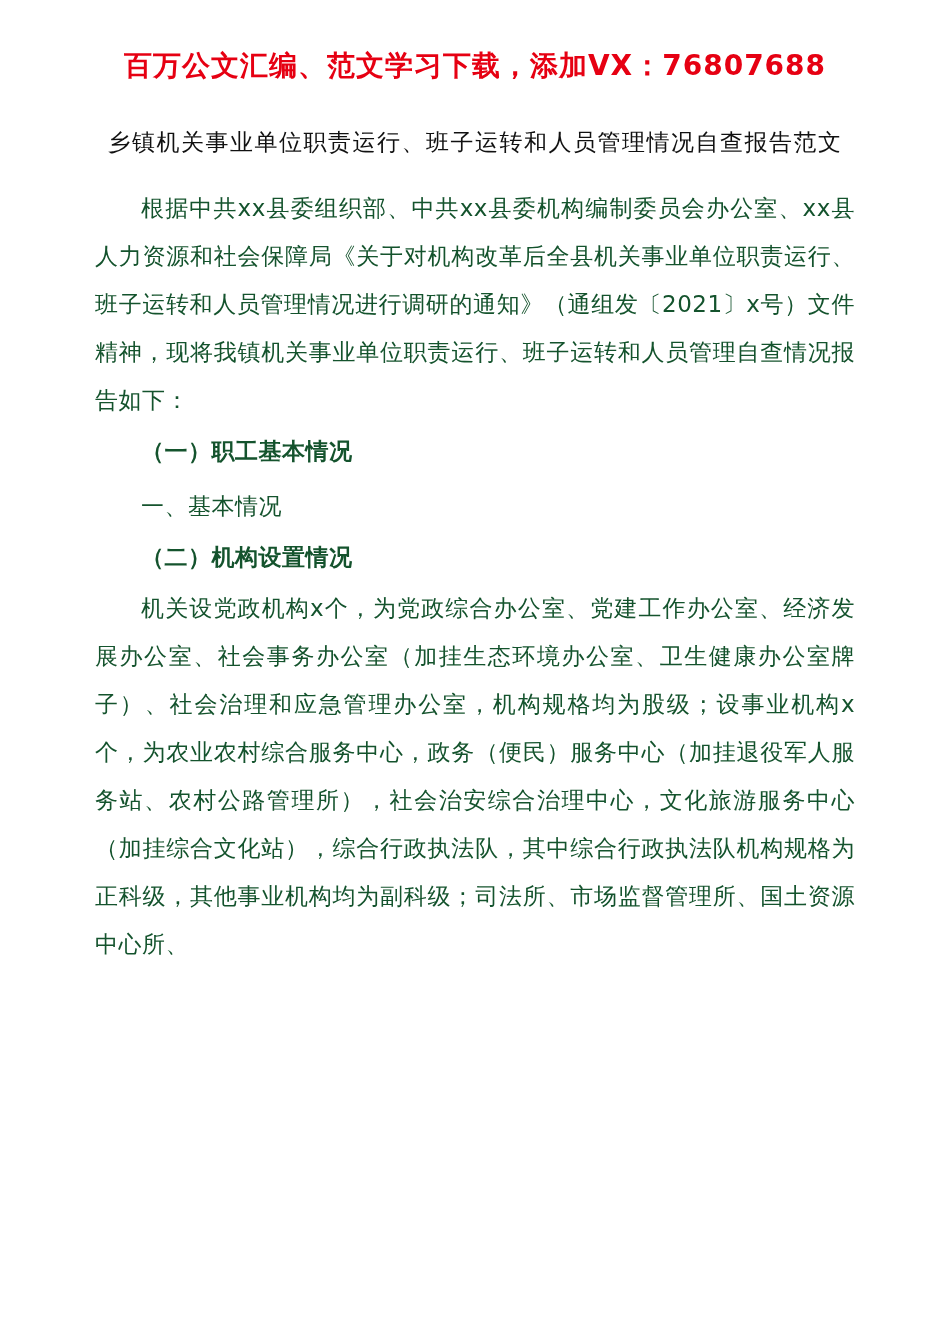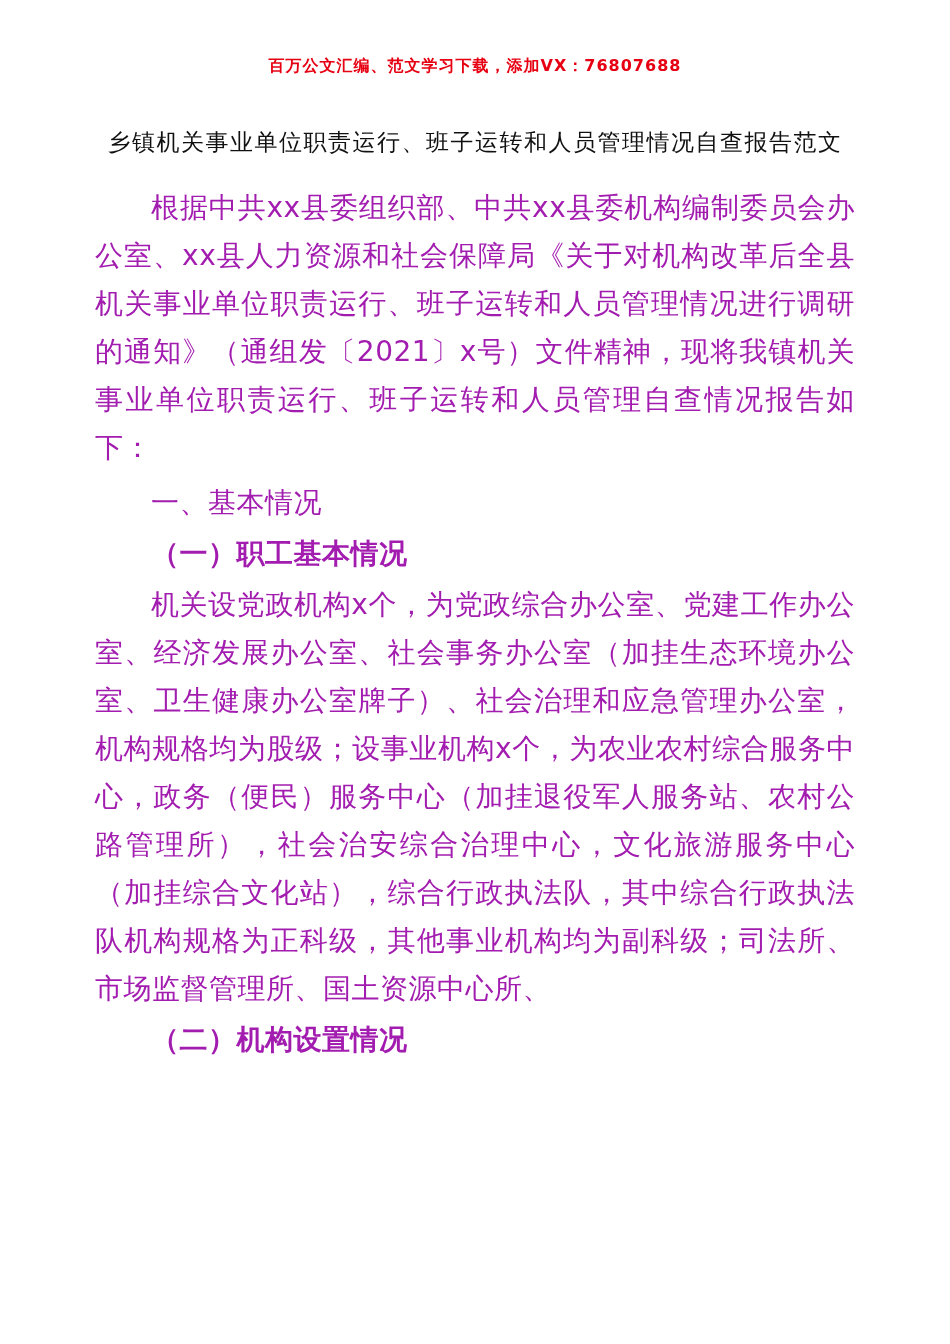--- a/index.html
+++ b/index.html
@@ -10,65 +10,65 @@
     height: 1344px;
     margin: 0 auto;
     background: #ffffff;
     padding: 52px 95px 0 95px;
     font-family: "DejaVu Sans", "Liberation Sans", sans-serif;
     color: #141414;
     overflow: hidden;
   }
   .promo {
     text-align: center;
-    font-size: 16px;
+    font-size: 28px;
     font-weight: 700;
     letter-spacing: 1px;
     color: #e60012;
     line-height: 28px;
     margin-bottom: 44px;
   }
   .doc-title {
     font-size: 23px;
     font-weight: 400;
     text-align: center;
     letter-spacing: 1.5px;
     line-height: 36px;
     color: #111111;
     margin-bottom: 24px;
   }
   .para {
-    font-size: 28px;
+    font-size: 23px;
     line-height: 48px;
     letter-spacing: 0.5px;
     text-align: justify;
     text-indent: 2em;
-    color: #a21caf;
+    color: #14532d;
     margin-bottom: 3px;
   }
   .para.section {
     margin-top: 7px;
   }
   .para.subheading {
     font-weight: 700;
   }
 </style>
 </head>
 <body>
 
 <div class="page">
 
   <div class="promo">百万公文汇编、范文学习下载，添加VX：76807688</div>
 
   <h1 class="doc-title">乡镇机关事业单位职责运行、班子运转和人员管理情况自查报告范文</h1>
 
   <p class="para">根据中共xx县委组织部、中共xx县委机构编制委员会办公室、xx县人力资源和社会保障局《关于对机构改革后全县机关事业单位职责运行、班子运转和人员管理情况进行调研的通知》（通组发〔2021〕x号）文件精神，现将我镇机关事业单位职责运行、班子运转和人员管理自查情况报告如下：</p>
 
+  <p class="para subheading">（一）职工基本情况</p>
+
   <p class="para section">一、基本情况</p>
 
-  <p class="para subheading">（一）职工基本情况</p>
 
+  <p class="para subheading">（二）机构设置情况</p>
 
   <p class="para">机关设党政机构x个，为党政综合办公室、党建工作办公室、经济发展办公室、社会事务办公室（加挂生态环境办公室、卫生健康办公室牌子）、社会治理和应急管理办公室，机构规格均为股级；设事业机构x个，为农业农村综合服务中心，政务（便民）服务中心（加挂退役军人服务站、农村公路管理所），社会治安综合治理中心，文化旅游服务中心（加挂综合文化站），综合行政执法队，其中综合行政执法队机构规格为正科级，其他事业机构均为副科级；司法所、市场监督管理所、国土资源中心所、</p>
-
-  <p class="para subheading">（二）机构设置情况</p>
 
 </div>
 
 </body></html>

